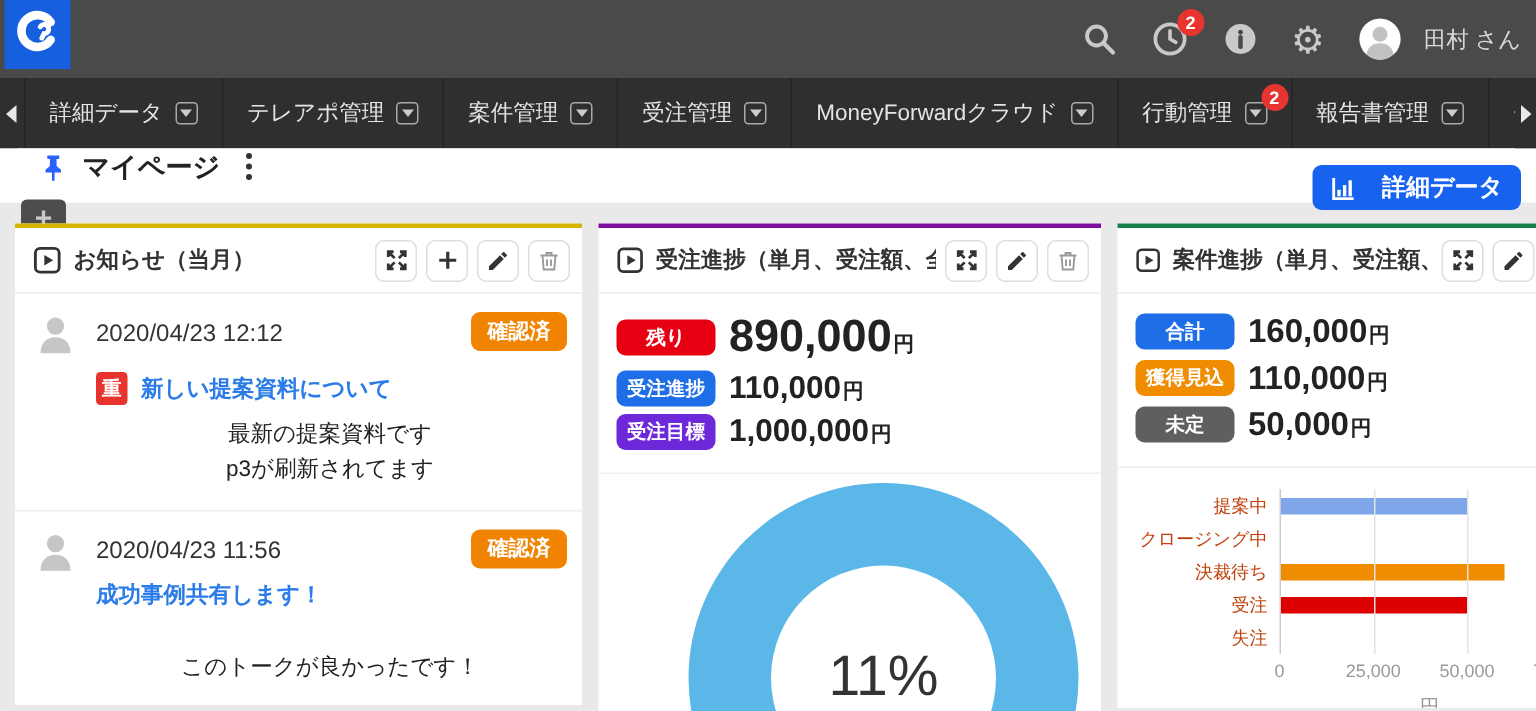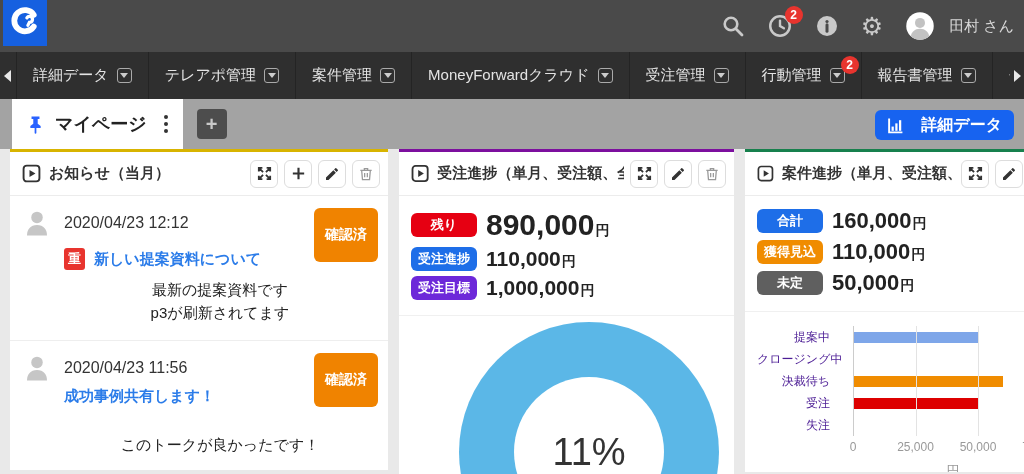--- a/index.html
+++ b/index.html
@@ -22,21 +22,21 @@
   .nav-scroll.left { left:0; } .nav-scroll.right { right:0; background:#2f2f2f; }
   .tri-left { width:0; height:0; border-top:6px solid transparent; border-bottom:6px solid transparent; border-right:7px solid #e8e8e8; }
   .tri-right { width:0; height:0; border-top:6px solid transparent; border-bottom:6px solid transparent; border-left:7px solid #e8e8e8; }
   .nav-item { display:flex; align-items:center; gap:8px; padding:0 16px; color:#e4e4e4; font-size:15px; border-right:1px solid #242424; cursor:pointer; white-space:nowrap; position:relative; }
   .nav-item:first-of-type { border-left:1px solid #242424; }
   .ddbox { position:relative; width:15px; height:15px; border:1px solid #aaa; border-radius:3px; display:flex; align-items:center; justify-content:center; }
   .ddtri { width:0; height:0; border-left:4px solid transparent; border-right:4px solid transparent; border-top:5px solid #ccc; }
   .nav-badge { position:absolute; top:4px; right:2px; min-width:18px; height:18px; border-radius:9px; background:#e8342e; color:#fff; font-size:12px; font-weight:bold; display:flex; align-items:center; justify-content:center; z-index:2; }
 
   
-  .tabbar { position:relative; height:50px; background:#a3a3a3; display:flex; align-items:stretch; }
+  .tabbar { position:relative; height:36px; background:#ffffff; display:flex; align-items:stretch;flex-direction:column; }
   .tab { margin-left:12px; background:#fff; display:flex; align-items:center; padding:0 14px; gap:10px; cursor:pointer; }
   .tab-label { font-size:18px; font-weight:bold; color:#222; }
   .kebab { margin-left:6px; display:flex; cursor:pointer; background:none; border:none; }
   .add-tab { margin:10px 0 0 14px; width:30px; height:30px; border:none; border-radius:4px; background:#4d4d4d; color:#c9c9c9; font-size:20px; font-weight:bold; line-height:26px; cursor:pointer; }
   .detail-btn { position:absolute; right:10px; top:11px; height:30px; background:#1763f0; border:none; border-radius:6px; color:#fff; font-size:16px; font-weight:bold; display:flex; align-items:center; gap:17px; padding:0 12px; cursor:pointer; font-family:inherit; }
 
   
   .panels { position:absolute; left:0; top:149px; display:flex; padding:0 10px; gap:11px; align-items:flex-start; }
   .panel { background:#fff; overflow:hidden; }
   .panel.notices { width:378px; height:321px; border-top:3px solid #d8b400; }
@@ -46,21 +46,21 @@
   .panel-title { flex:1; font-size:15px; font-weight:bold; color:#333; white-space:nowrap; overflow:hidden; display:flex; align-items:center; gap:8px; }
   .panel-title span { overflow:hidden; text-overflow:clip; white-space:nowrap; }
   .hd-btn { width:28px; height:28px; min-width:28px; border:1px solid #ddd; border-radius:6px; background:#fff; display:flex; align-items:center; justify-content:center; margin-left:6px; cursor:pointer; color:#333; }
   .hd-btn.trash { color:#999; }
   .collapse-icon { cursor:pointer; display:flex; }
 
   
   .notice-item { position:relative; padding:12px 12px 16px; border-bottom:1px solid #eee; }
   .n-row1 { display:flex; align-items:center; }
   .n-date { margin-left:12px; font-size:16px; color:#333; }
-  .status-badge { position:absolute; right:10px; top:12px; background:#f08300; color:#fff; font-size:14px; font-weight:bold; padding:18px 11px; border-radius:6px; }
+  .status-badge { position:absolute; right:10px; top:12px; background:#f08300; color:#fff; font-size:14px; font-weight:bold; padding:4px 11px; border-radius:6px; }
   .n-row2 { margin:10px 0 0 42px; display:flex; align-items:center; gap:9px; }
   .imp-badge { background:#e8342e; color:#fff; font-size:13px; font-weight:bold; padding:2px 4px; border-radius:3px; }
   .n-link { color:#2b7ce9; font-size:15px; font-weight:bold; text-decoration:none; cursor:pointer; }
   .n-body { margin-top:9px; padding-left:42px; text-align:center; font-size:15px; color:#222; line-height:1.5; }
   .n-body.gap { margin-top:28px; }
 
   
   .stats { padding:12px 12px 10px; border-bottom:1px solid #f0f0f0; }
   .stat-row { display:flex; align-items:center; margin-bottom:5px; }
   .stat-badge { min-width:66px; text-align:center; color:#fff; font-size:13px; font-weight:bold; padding:3px 5px; border-radius:6px; margin-right:9px; }
@@ -72,21 +72,21 @@
   
   .donut-wrap { position:relative; height:170px; }
   .donut-ring { position:absolute; left:60px; top:6px; width:260px; height:260px; border-radius:50%; }
   .donut-hole { position:absolute; left:55px; top:55px; width:150px; height:150px; border-radius:50%; background:#fff; }
   .donut-label { position:absolute; left:50%; top:50%; transform:translate(-50%,-50%); font-size:38px; color:#333; }
 
   
   .chart-area { padding:14px 12px 0; }
   .hchart { display:flex; }
   .cat-col { width:96px; }
-  .cat-label { height:22px; line-height:22px; font-size:12px; color:#4c1d95; text-align:right; padding-right:23px; white-space:nowrap; }
+  .cat-label { height:22px; line-height:22px; font-size:12px; color:#c2410c; text-align:right; padding-right:8px; white-space:nowrap; }
   .plot { position:relative; flex:1; height:110px; border-left:1px solid #ccc; }
   .gridline { position:absolute; top:0; bottom:0; width:1px; background:#e3e3e3; }
   .bar-row { height:22px; display:flex; align-items:center; }
   .hbar { height:11px; }
   .ticks { position:relative; height:16px; margin-left:96px; margin-top:4px; }
   .x-tick { position:absolute; transform:translateX(-50%); font-size:12px; color:#999; white-space:nowrap; }
   .x-axis-label { margin-left:96px; text-align:center; font-size:13px; color:#999; margin-top:6px; }
 </style>
 </head>
 <body>
@@ -152,27 +152,27 @@
           <span class="ddtri"></span>
         </span>
     </div>
     <div class="nav-item">
       <span>案件管理</span>
       <span class="ddbox">
           <span class="ddtri"></span>
         </span>
     </div>
     <div class="nav-item">
+      <span>受注管理</span>
+      <span class="ddbox">
+          <span class="ddtri"></span>
+        </span>
+    </div>
+    <div class="nav-item">
       <span>MoneyForwardクラウド</span>
-      <span class="ddbox">
-          <span class="ddtri"></span>
-        </span>
-    </div>
-    <div class="nav-item">
-      <span>受注管理</span>
       <span class="ddbox">
           <span class="ddtri"></span>
         </span>
     </div>
     <div class="nav-item">
       <span>行動管理</span>
       <span class="ddbox">
           <span class="ddtri"></span>
         </span>
       <span class="nav-badge">2</span>

